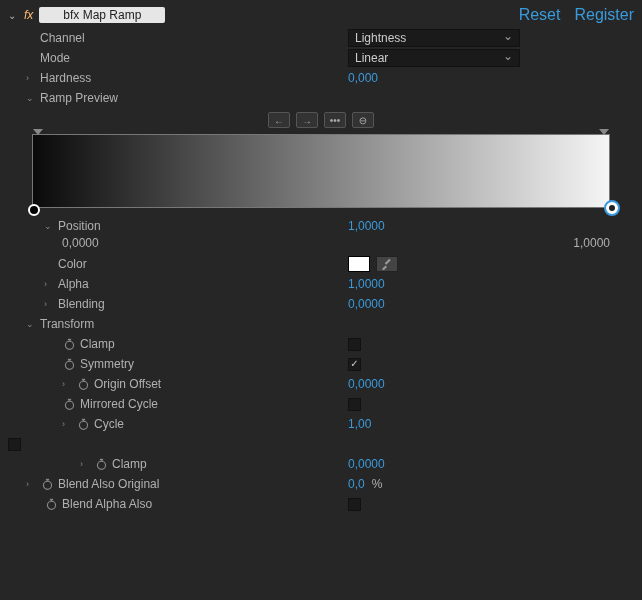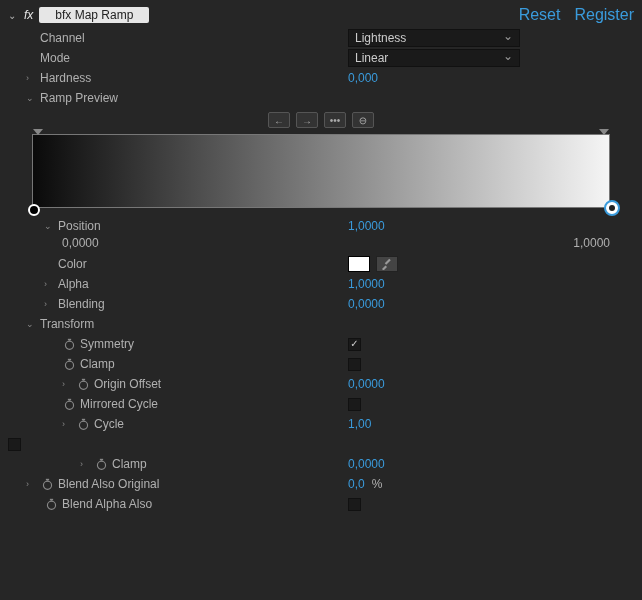--- a/index.html
+++ b/index.html
@@ -1,21 +1,21 @@
 <!DOCTYPE html>
 <html><head>
 <meta charset="utf-8">
 <style>
   * { box-sizing: border-box; margin: 0; padding: 0; font-family: Arial, sans-serif; }
   body { background: #262626; color: #b0b0b0; font-size: 12px; width: 642px; height: 600px; overflow: hidden; }
   .panel { padding: 4px 8px; }
   .header { display: flex; align-items: center; gap: 6px; padding: 2px 0 4px; }
   .header .twirl { color: #b0b0b0; font-size: 10px; cursor: pointer; }
-  .fx-icon { font-style: italic; font-size: 12px; color: #e5e5e5; }
-  .effect-name { background: #e6e6e6; color: #222; padding: 1px 16px; border-radius: 2px; font-size: 12px; }
+  .fx-icon { font-style: italic; font-size: 12px; color: #fdba74; }
+  .effect-name { background: #e6e6e6; color: #222; padding: 1px 24px; border-radius: 2px; font-size: 12px; }
   .header-links { margin-left: auto; display: flex; gap: 14px; }
   .link { color: #3a9bdc; cursor: pointer; font-size: 16px; }
   .row { display: flex; align-items: center; padding: 1px 0; min-height: 20px; }
   .label-col { flex: 0 0 340px; display: flex; align-items: center; gap: 4px; }
   .value-col { flex: 1; display: flex; align-items: center; gap: 6px; }
   .indent-1 { padding-left: 18px; }
   .indent-2 { padding-left: 36px; }
   .indent-3 { padding-left: 54px; }
   .indent-4 { padding-left: 72px; }
   .twirl { width: 10px; font-size: 9px; color: #888; cursor: pointer; display: inline-block; }
@@ -171,40 +171,40 @@
 
   <div class="row">
     <div class="label-col indent-3">
       <span class="stopwatch">
           <svg viewBox="0 0 16 16">
             <circle cx="8" cy="9" r="5" fill="none" stroke="#888" stroke-width="1.4"></circle>
             <rect x="6" y="1" width="4" height="2" fill="#888"></rect>
             <line x1="8" y1="3" x2="8" y2="4" stroke="#888" stroke-width="1.4"></line>
           </svg>
         </span>
+      <span class="label">Clamp</span>
+    </div>
+    <div class="value-col">
+      <div class="checkbox"></div>
+    </div>
+  </div>
+
+  <div class="row">
+    <div class="label-col indent-3">
+      <span class="stopwatch">
+          <svg viewBox="0 0 16 16">
+            <circle cx="8" cy="9" r="5" fill="none" stroke="#888" stroke-width="1.4"></circle>
+            <rect x="6" y="1" width="4" height="2" fill="#888"></rect>
+            <line x1="8" y1="3" x2="8" y2="4" stroke="#888" stroke-width="1.4"></line>
+          </svg>
+        </span>
       <span class="label">Symmetry</span>
     </div>
     <div class="value-col">
       <div class="checkbox checked"></div>
-    </div>
-  </div>
-
-  <div class="row">
-    <div class="label-col indent-3">
-      <span class="stopwatch">
-          <svg viewBox="0 0 16 16">
-            <circle cx="8" cy="9" r="5" fill="none" stroke="#888" stroke-width="1.4"></circle>
-            <rect x="6" y="1" width="4" height="2" fill="#888"></rect>
-            <line x1="8" y1="3" x2="8" y2="4" stroke="#888" stroke-width="1.4"></line>
-          </svg>
-        </span>
-      <span class="label">Clamp</span>
-    </div>
-    <div class="value-col">
-      <div class="checkbox"></div>
     </div>
   </div>
 
   <div class="row">
     <div class="label-col indent-3">
       <span class="twirl">›</span>
       <span class="stopwatch">
           <svg viewBox="0 0 16 16">
             <circle cx="8" cy="9" r="5" fill="none" stroke="#888" stroke-width="1.4"></circle>
             <rect x="6" y="1" width="4" height="2" fill="#888"></rect>

